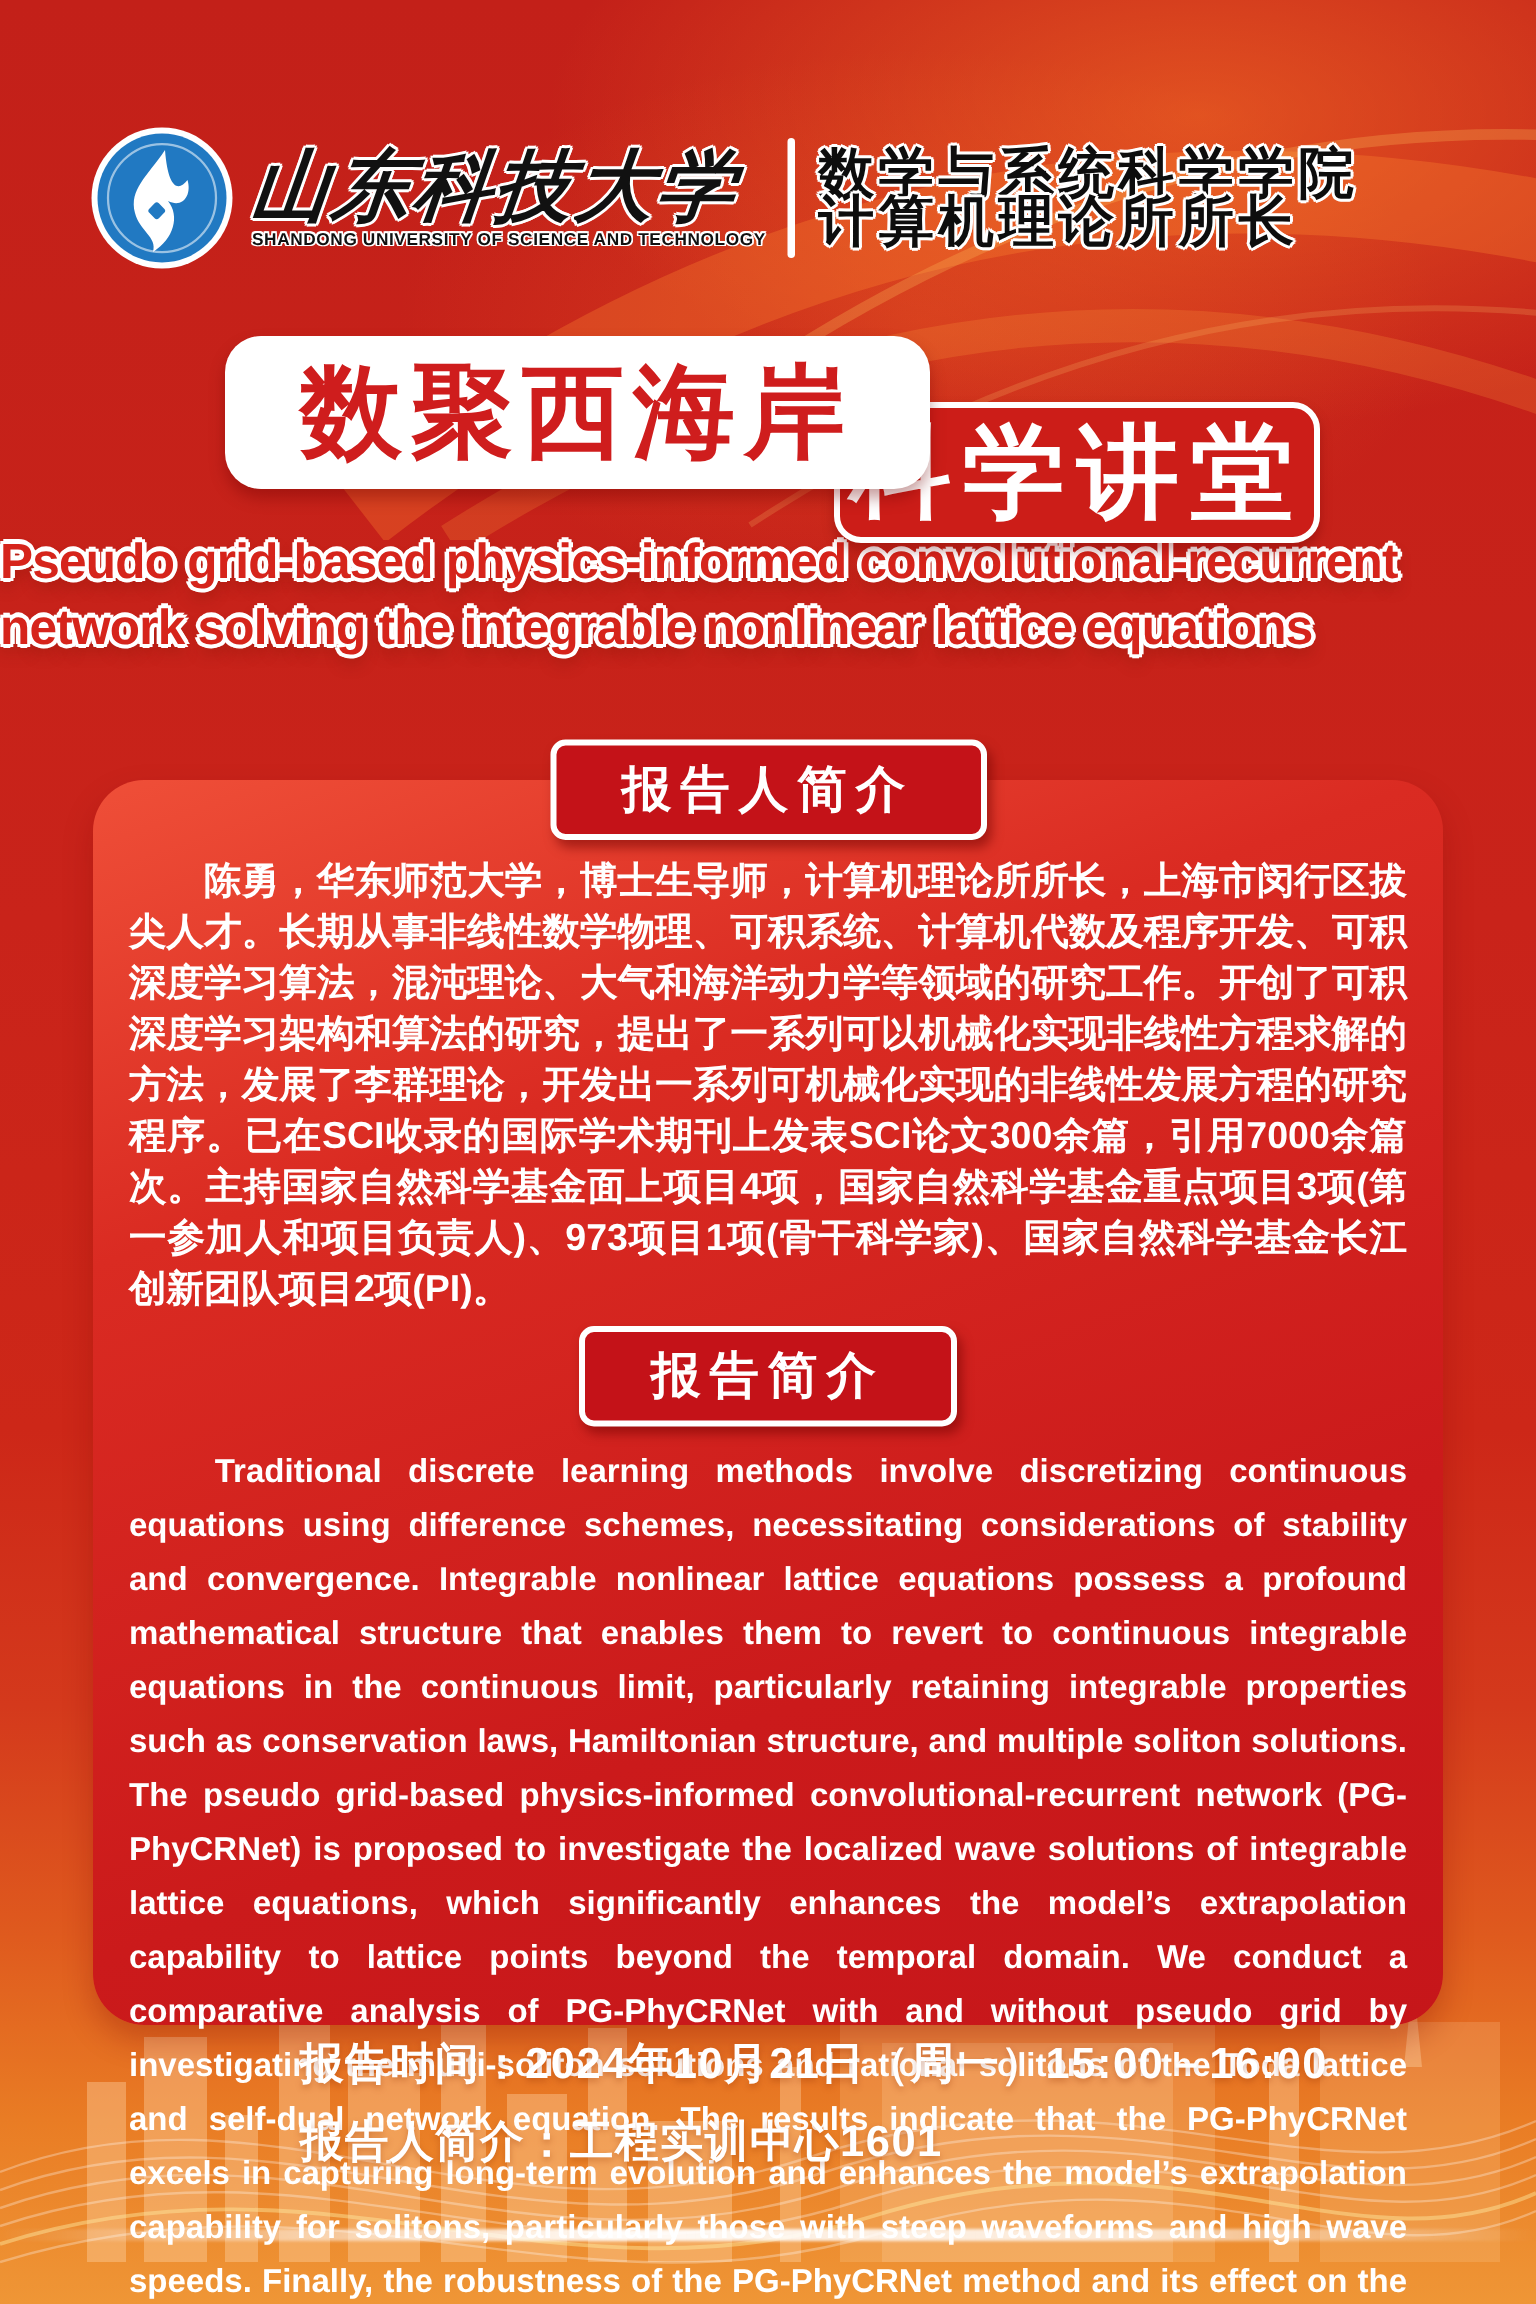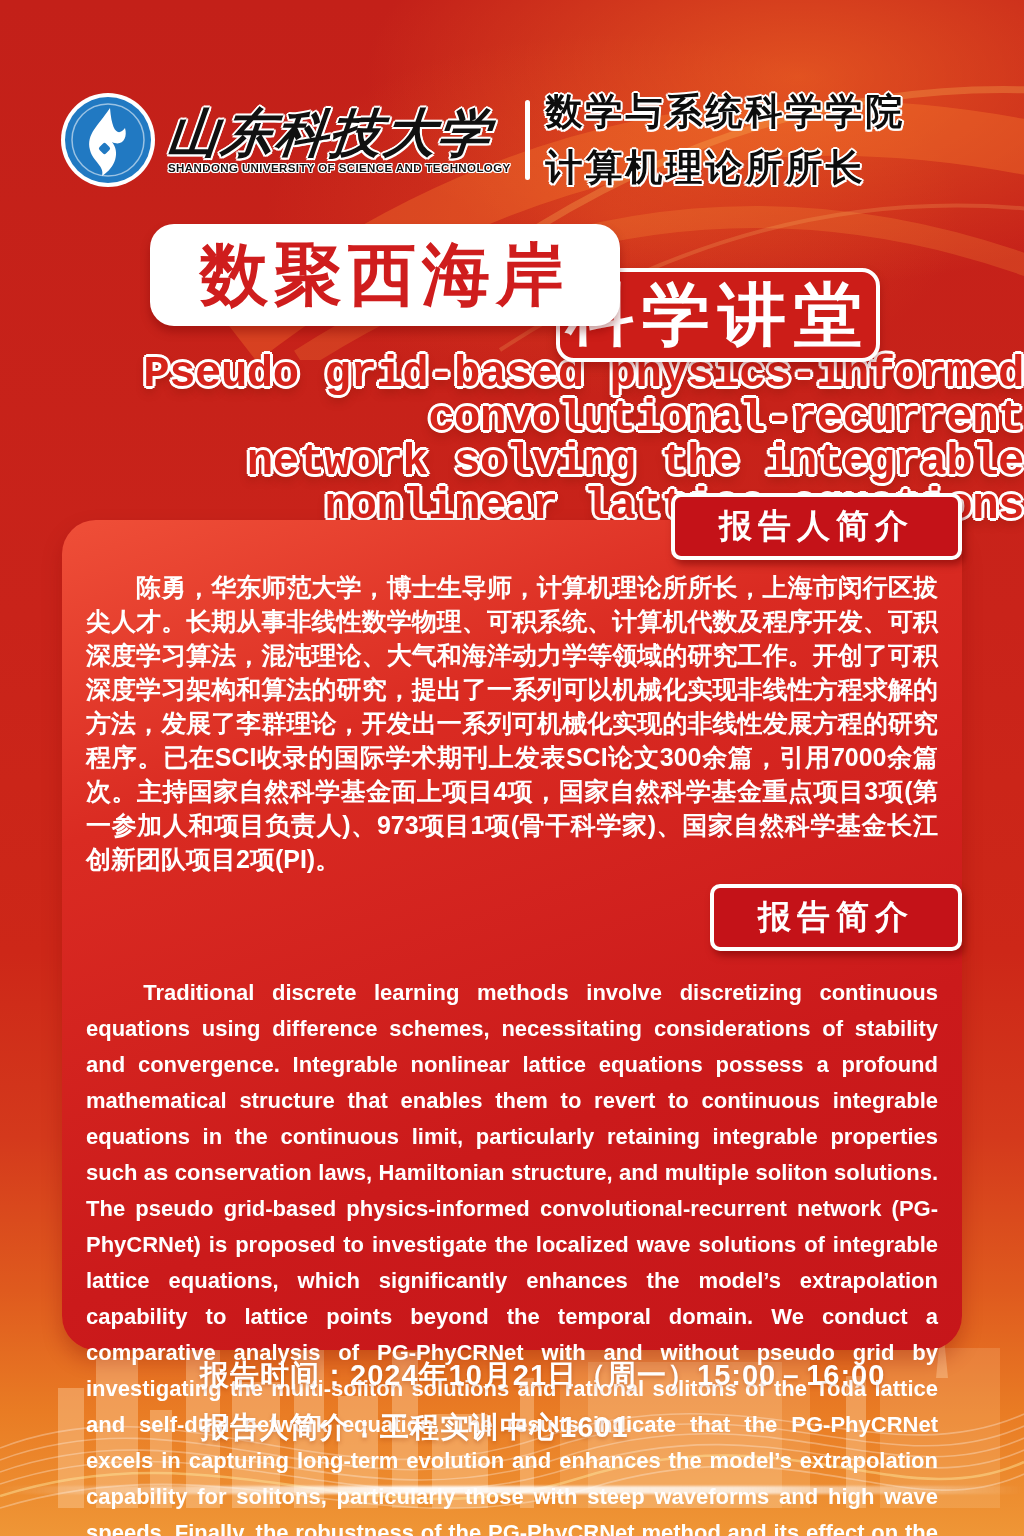--- a/index.html
+++ b/index.html
@@ -19,44 +19,44 @@
   .ow3{text-shadow:3px 0 0 #fff,-3px 0 0 #fff,0 3px 0 #fff,0 -3px 0 #fff,2px 2px 0 #fff,-2px 2px 0 #fff,2px -2px 0 #fff,-2px -2px 0 #fff,0 6px 10px rgba(120,20,0,.45);}
   .ow1{text-shadow:1px 0 0 #fff,-1px 0 0 #fff,0 1px 0 #fff,0 -1px 0 #fff,1px 1px 0 #fff,-1px -1px 0 #fff,1px -1px 0 #fff,-1px 1px 0 #fff;}
 
   .header{position:absolute;top:84px;left:60px;right:52px;display:flex;align-items:center;}
   .logo{width:96px;height:96px;flex:0 0 auto;}
   .uni-block{margin-left:12px;}
   .uni-cn{font-family:"DejaVu Serif","Liberation Serif",serif;font-style:italic;font-weight:bold;
     font-size:52px;line-height:54px;color:#111;transform:skewX(-6deg);letter-spacing:2px;}
   .uni-en{font-size:11.5px;font-weight:bold;color:#111;letter-spacing:.4px;margin-top:2px;text-align:center;}
   .divider{width:5px;height:80px;background:#fff;border-radius:3px;margin:0 16px 0 14px;}
-  .college-block{line-height:56px;}
+  .college-block{line-height:32px;}
   .college{font-size:37px;font-weight:900;color:#0d0d0d;letter-spacing:3px;}
   .issue-block{margin-left:auto;font-size:36px;font-weight:900;color:#0d0d0d;line-height:43px;letter-spacing:2px;}
 
   .banner{position:absolute;top:224px;left:0;width:100%;height:140px;}
   .banner-red{position:absolute;left:556px;top:44px;width:316px;height:86px;background:#cc1d18;
     border:4px solid #fff;border-radius:18px;display:flex;align-items:center;justify-content:center;
     box-shadow:0 5px 8px rgba(110,0,0,.35);z-index:1;}
   .banner-red span{font-size:68px;font-weight:900;color:#fff;letter-spacing:8px;}
   .banner-white{position:absolute;left:150px;top:0;height:102px;background:#fff;border-radius:24px;
     display:flex;align-items:center;justify-content:center;padding:0 50px;
     box-shadow:0 6px 10px rgba(110,0,0,.38);z-index:2;}
   .banner-white span{font-size:68px;font-weight:900;color:#cf1d1d;letter-spacing:6px;}
 
-  .title-en{position:absolute;top:352px;left:0;width:100%;text-align:right;
-    font-size:44px;font-weight:900;color:#d6241b;line-height:44px;letter-spacing:-.5px;font-family:Liberation Mono, monospace;}
+  .title-en{position:absolute;top:352px;left:0;width:100%;text-align:left;
+    font-size:33px;font-weight:900;color:#d6241b;line-height:44px;letter-spacing:-.5px;}
 
   .card{position:absolute;top:520px;left:62px;width:900px;height:830px;border-radius:34px;
     background:linear-gradient(160deg,#ef4f38 0%,#da2b22 28%,#cb1a1b 68%,#c6161a 100%);
-    box-shadow:0 10px 20px rgba(130,10,0,.30);display:flex;flex-direction:column;align-items:flex-end;}
+    box-shadow:0 10px 20px rgba(130,10,0,.30);display:flex;flex-direction:column;align-items:center;}
   .badge{margin-top:-27px;background:#c41218;border:4px solid #fff;border-radius:10px;
     padding:7px 44px;box-shadow:3px 5px 7px rgba(110,0,0,.5);}
   .badge span{font-size:33px;font-weight:900;color:#fff;letter-spacing:6px;}
-  .badge2{margin-top:8px;margin-bottom:16px;}
+  .badge2{margin-top:8px;margin-bottom:4px;}
   .bio{margin:10px 24px 0;font-size:25px;line-height:34px;font-weight:700;color:#fff;
     text-align:justify;text-align-last:left;text-indent:2em;}
   .abstract{margin:8px 24px 0;font-size:22px;line-height:36px;font-weight:700;color:#fff;
     text-align:justify;text-align-last:left;text-indent:2.6em;}
 
   .footer{position:absolute;top:1356px;left:200px;color:#fff;font-weight:900;font-size:29px;letter-spacing:1px;}
   .footer-line{margin-bottom:12px;text-shadow:0 2px 4px rgba(150,50,0,.35);}
 </style>
 </head>
 <body>

